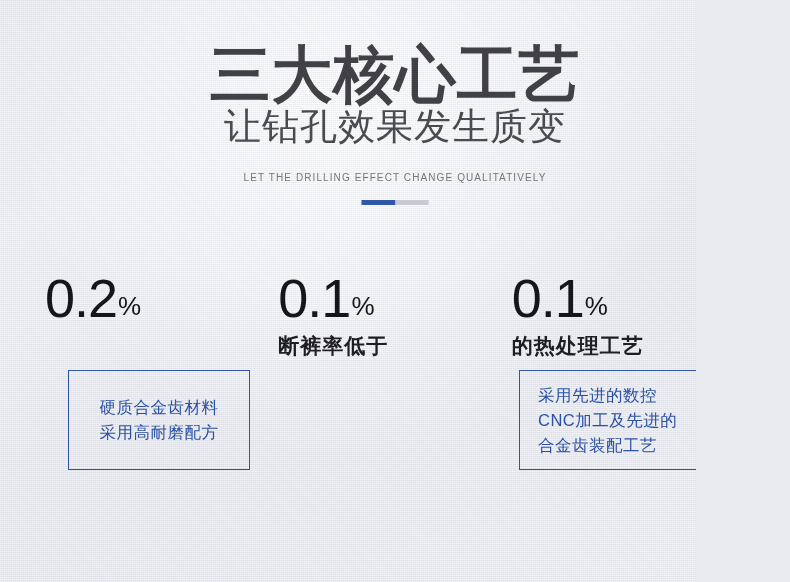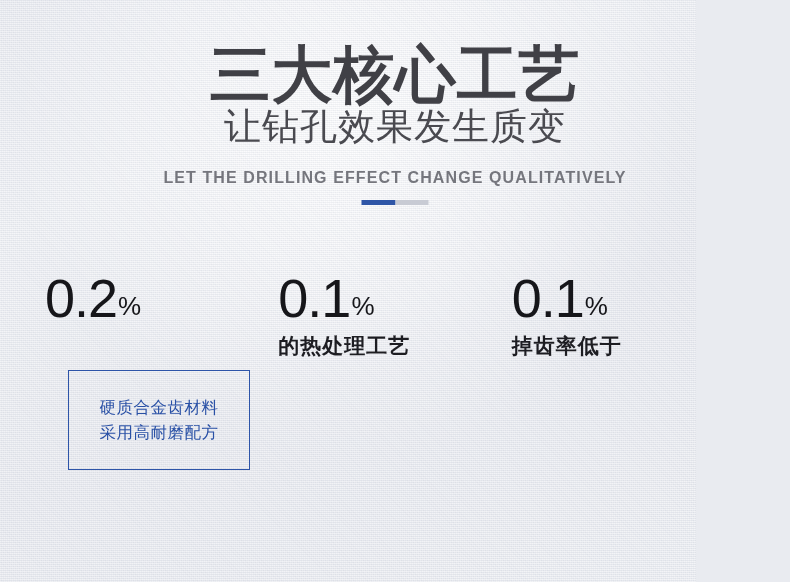--- a/index.html
+++ b/index.html
@@ -74,24 +74,24 @@
     color: #4a4a50;
     white-space: nowrap;
   }
 
   .title-en {
     position: absolute;
     top: 170px;
     left: 0;
     width: 790px;
     text-align: center;
-    font-size: 16px;
+    font-size: 10px;
     line-height: 16px;
     letter-spacing: 1.1px;
-    font-weight: 700;
+    font-weight: 400;
     color: #75767d;
     white-space: nowrap;
   }
 
   .divider {
     position: absolute;
     top: 200px;
     left: 50%;
     transform: translateX(-50%);
     width: 67px;
@@ -206,37 +206,42 @@
       <div class="stat-col">
         <div>
           <span class="stat-number">0.2</span><span class="stat-pct">%</span>
         </div>
       </div>
 
       <div class="stat-col">
         <div>
           <span class="stat-number">0.1</span><span class="stat-pct">%</span>
         </div>
-        <div class="stat-label">的热处理工艺</div>
+        <div class="stat-label">断裤率低于</div>
       </div>
 
       <div class="stat-col">
         <div>
           <span class="stat-number">0.1</span><span class="stat-pct">%</span>
         </div>
-        <div class="stat-label">掉齿率低于</div>
+        <div class="stat-label">的热处理工艺</div>
       </div>
 
     </div>
 
     <div class="boxes">
 
       <div class="box box-1">
         <div class="box-text">硬质合金齿材料
 采用高耐磨配方</div>
       </div>
 
 
+      <div class="box box-3">
+        <div class="box-text">采用先进的数控
+CNC加工及先进的
+合金齿装配工艺</div>
+      </div>
 
     </div>
 
   </div>
 </div>
 
 </body></html>

